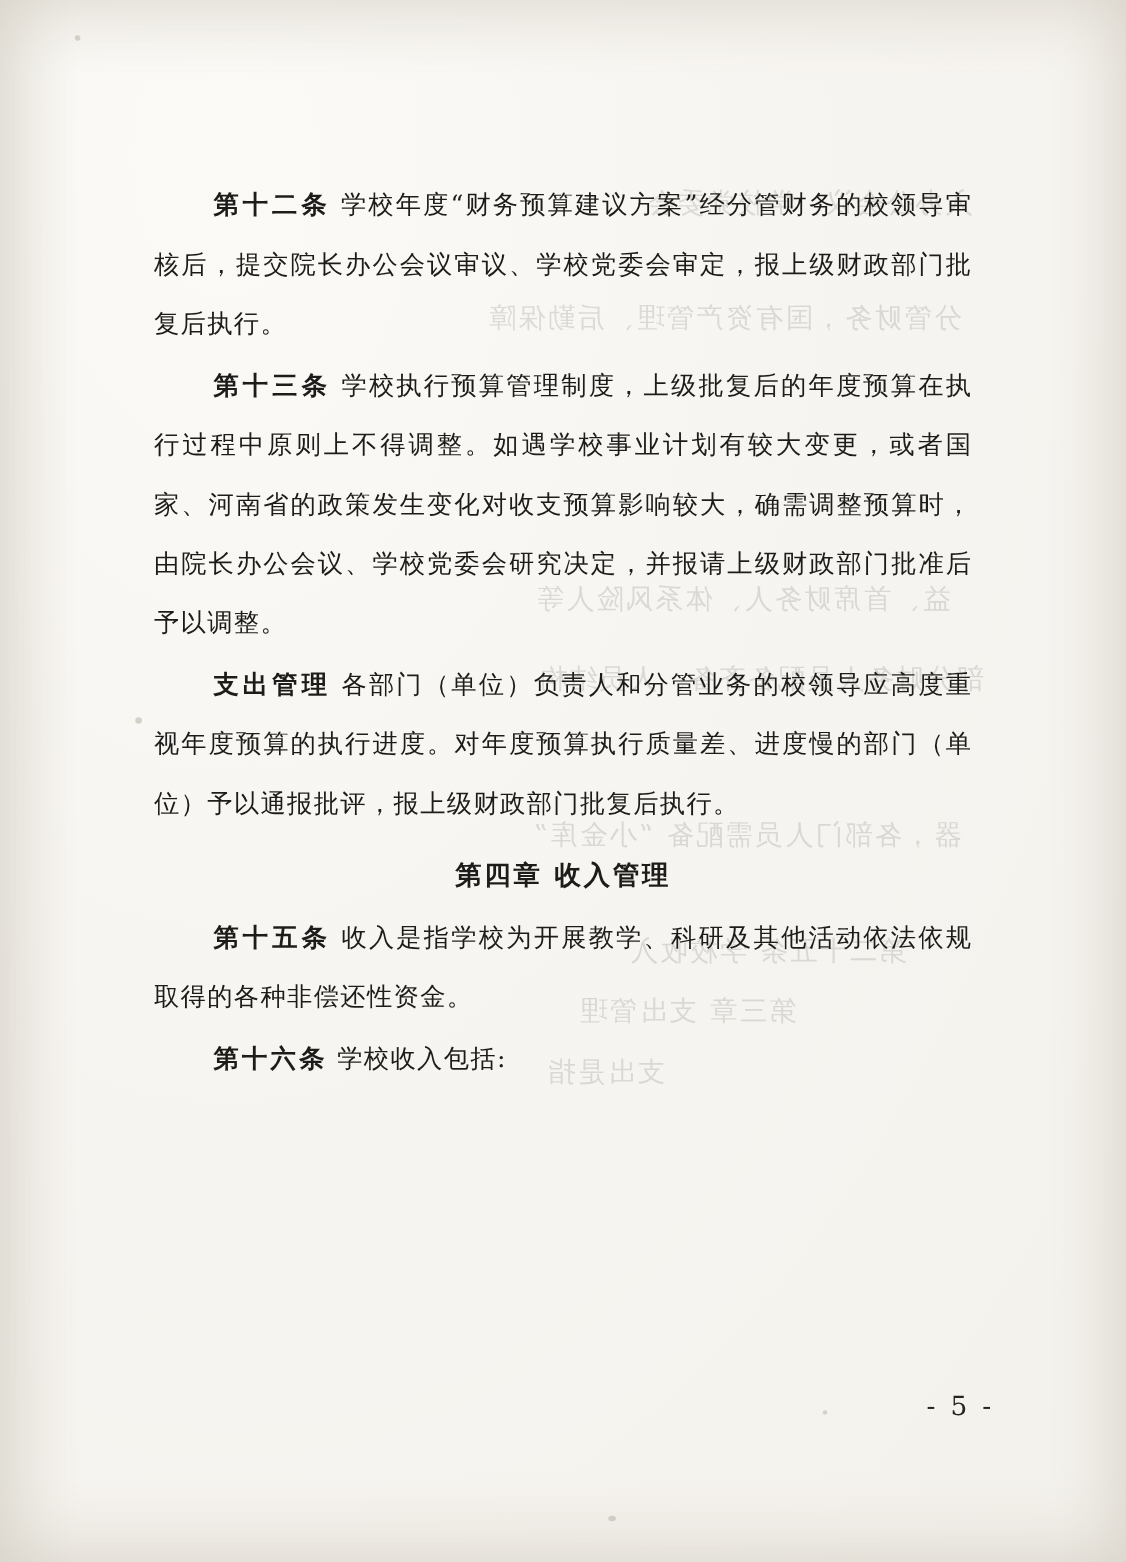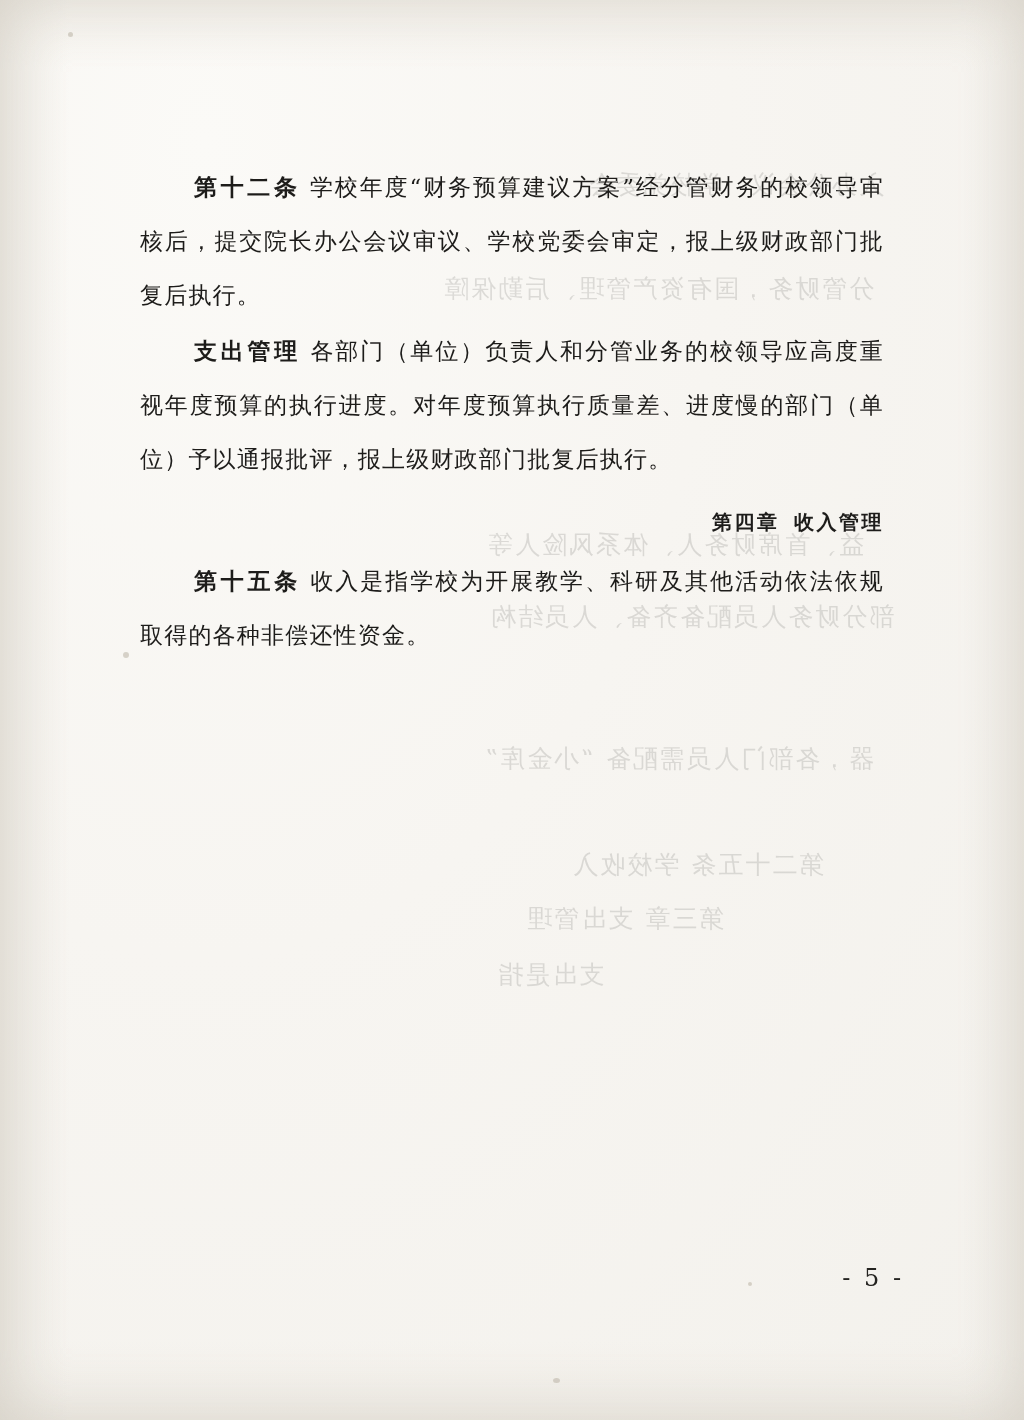--- a/index.html
+++ b/index.html
@@ -78,27 +78,26 @@
     text-align: justify;
     text-justify: inter-ideograph;
     margin: 0 0 2px 0;
     text-indent: 54px;
   }
   .para .lead {
     font-weight: bold;
     letter-spacing: 3px;
   }
   .heading {
-    font-size: 20px;
+    font-size: 24px;
     line-height: 56px;
     letter-spacing: 2.5px;
     font-weight: bold;
-    text-align: right;
+    text-align: center;
     margin: 10px 0 2px 0;
-    font-family: Liberation Mono, monospace;
   }
   .para.sub {
     text-indent: 54px;
   }
 
   .page-number {
     position: absolute;
     right: 120px;
     bottom: 128px;
     font-size: 24px;
@@ -134,27 +133,29 @@
 
   <div class="speck" style="left:68px; top:32px; width:5px; height:5px;"></div>
   <div class="speck" style="left:123px; top:652px; width:6px; height:6px;"></div>
   <div class="speck" style="left:748px; top:1282px; width:4px; height:4px;"></div>
   <div class="speck" style="left:553px; top:1378px; width:7px; height:5px;"></div>
 
   <div class="content">
 
     <p class="para"><span class="lead">第十二条</span><span> 学校年度“财务预算建议方案”经分管财务的校领导审核后，提交院长办公会议审议、学校党委会审定，报上级财政部门批复后执行。</span></p>
 
+    <p class="para"><span class="lead">第十三条</span><span> 学校执行预算管理制度，上级批复后的年度预算在执行过程中原则上不得调整。如遇学校事业计划有较大变更，或者国家、河南省的政策发生变化对收支预算影响较大，确需调整预算时，由院长办公会议、学校党委会研究决定，并报请上级财政部门批准后予以调整。</span></p>
 
     <p class="para"><span class="lead">支出管理</span><span> 各部门（单位）负责人和分管业务的校领导应高度重视年度预算的执行进度。对年度预算执行质量差、进度慢的部门（单位）予以通报批评，报上级财政部门批复后执行。</span></p>
 
     <h2 class="heading">第四章 收入管理</h2>
 
     <p class="para"><span class="lead">第十五条</span><span> 收入是指学校为开展教学、科研及其他活动依法依规取得的各种非偿还性资金。</span></p>
 
+    <p class="para"><span class="lead">第十六条</span><span> 学校收入包括:</span></p>
 
 
 
   </div>
 
   <div class="page-number">- 5 -</div>
 
   <div class="edge-shadow"></div>
 </div>
 

